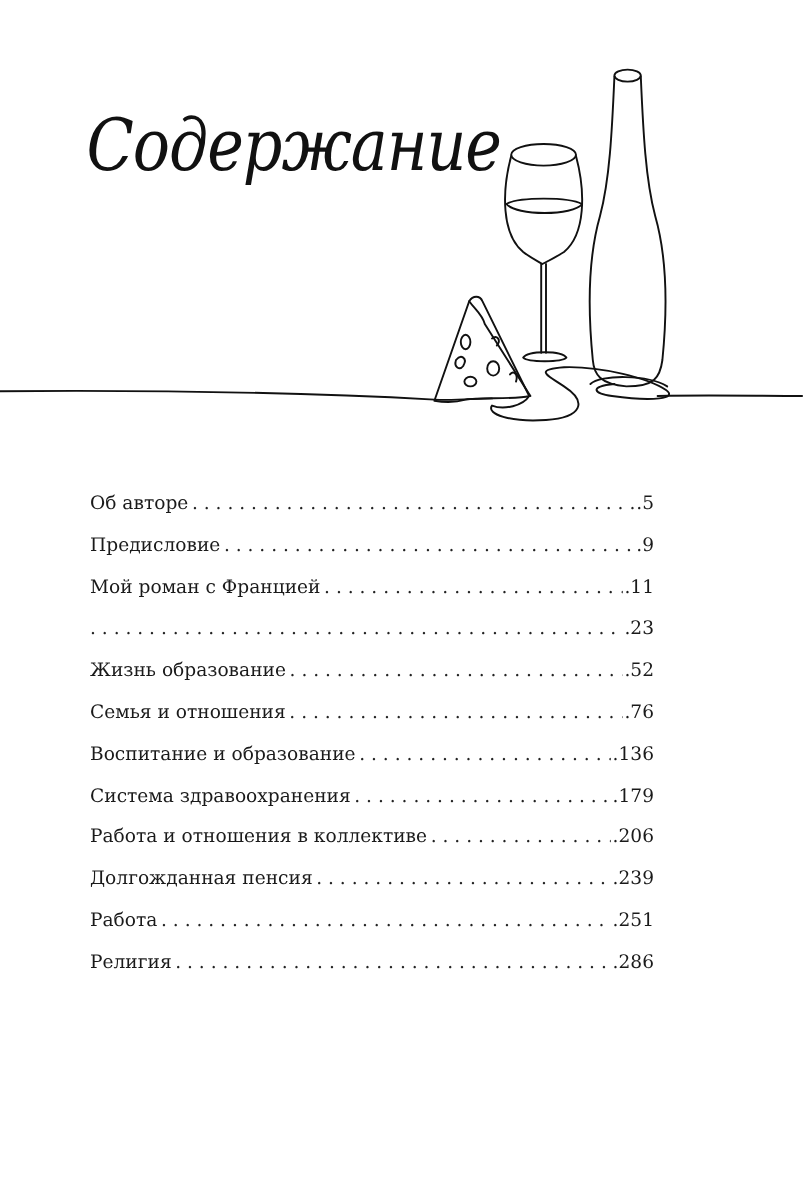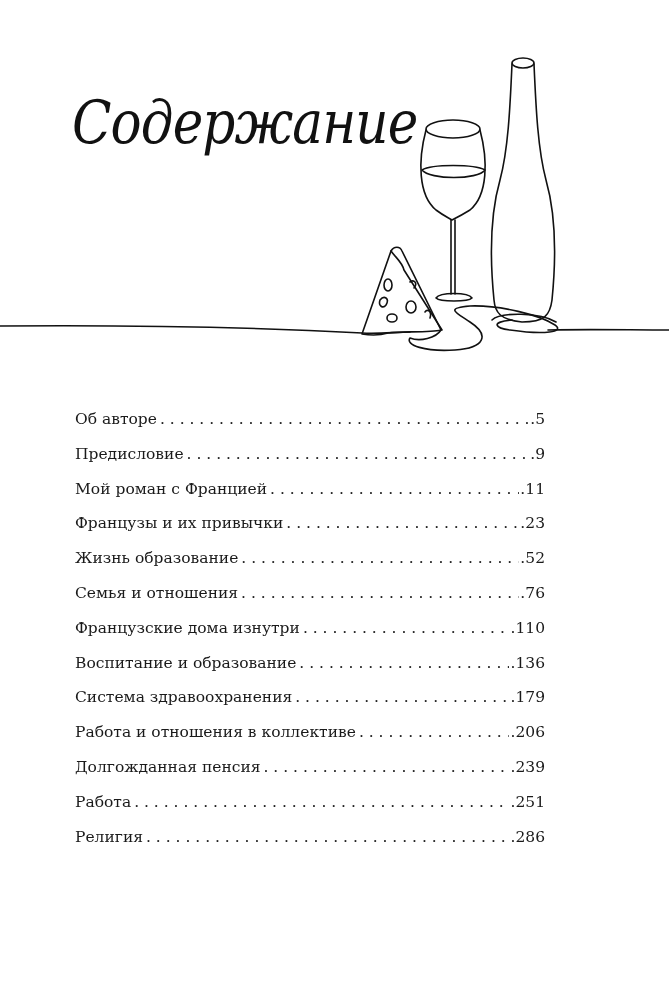--- a/index.html
+++ b/index.html
@@ -62,38 +62,32 @@
       <span class="toc-title">Предисловие</span>
       <span class="toc-dots"></span>
       <span class="toc-page">.9</span>
     </li>
   <li class="toc-row">
       <span class="toc-title">Мой роман с Францией</span>
       <span class="toc-dots"></span>
       <span class="toc-page">.11</span>
     </li>
   <li class="toc-row">
-      <span class="toc-title">Французы и их привычки</span>
       <span class="toc-dots"></span>
       <span class="toc-page">.23</span>
     </li>
   <li class="toc-row">
       <span class="toc-title">Жизнь образование</span>
       <span class="toc-dots"></span>
       <span class="toc-page">.52</span>
     </li>
   <li class="toc-row">
       <span class="toc-title">Семья и отношения</span>
       <span class="toc-dots"></span>
       <span class="toc-page">.76</span>
-    </li>
-  <li class="toc-row">
-      <span class="toc-title">Французские дома изнутри</span>
-      <span class="toc-dots"></span>
-      <span class="toc-page">.110</span>
     </li>
   <li class="toc-row">
       <span class="toc-title">Воспитание и образование</span>
       <span class="toc-dots"></span>
       <span class="toc-page">.136</span>
     </li>
   <li class="toc-row">
       <span class="toc-title">Система здравоохранения</span>
       <span class="toc-dots"></span>
       <span class="toc-page">.179</span>

